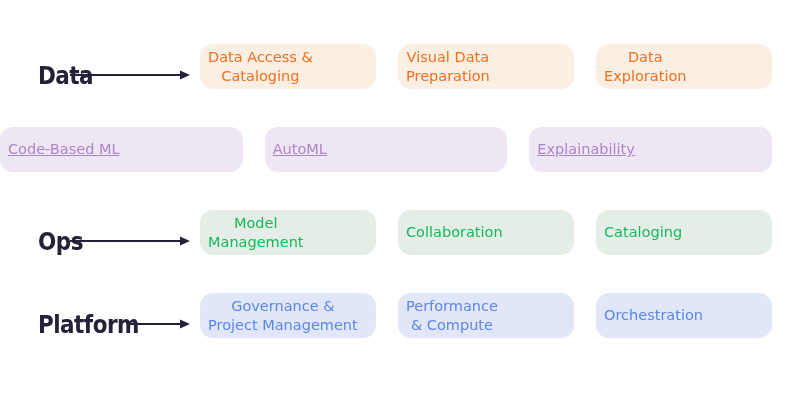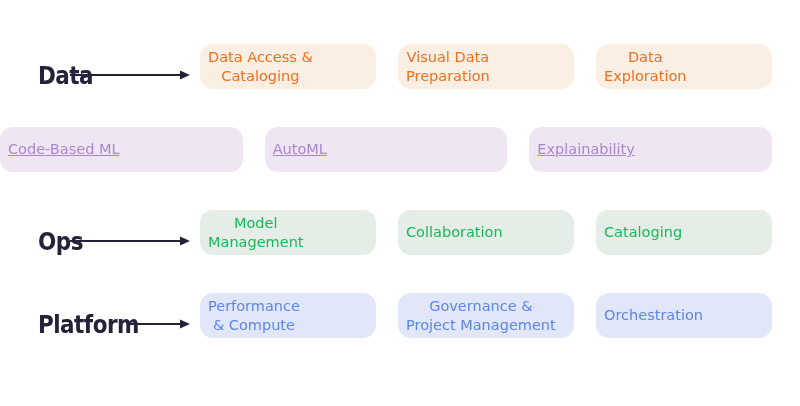--- a/index.html
+++ b/index.html
@@ -187,27 +187,27 @@
     <div class="row theme-plat">
       <div class="row-head">
         <span class="row-label">Platform</span>
         <svg class="arrow" width="60" height="12" viewBox="0 0 60 12">
           <line x1="0" y1="6" x2="50" y2="6" stroke="#262038" stroke-width="2.2"></line>
           <polygon points="50,1.6 60,6 50,10.4" fill="#262038"></polygon>
         </svg>
       </div>
       <div class="cards">
         <div class="card">
+          <span class="card-label">Governance &amp;
+Project Management</span>
+        </div>
+        <div class="card">
           <span class="card-label">Performance
 &amp; Compute</span>
         </div>
         <div class="card">
-          <span class="card-label">Governance &amp;
-Project Management</span>
-        </div>
-        <div class="card">
           <span class="card-label">Orchestration</span>
         </div>
       </div>
     </div>
 
   </div>
 </div>
 
 </body></html>

